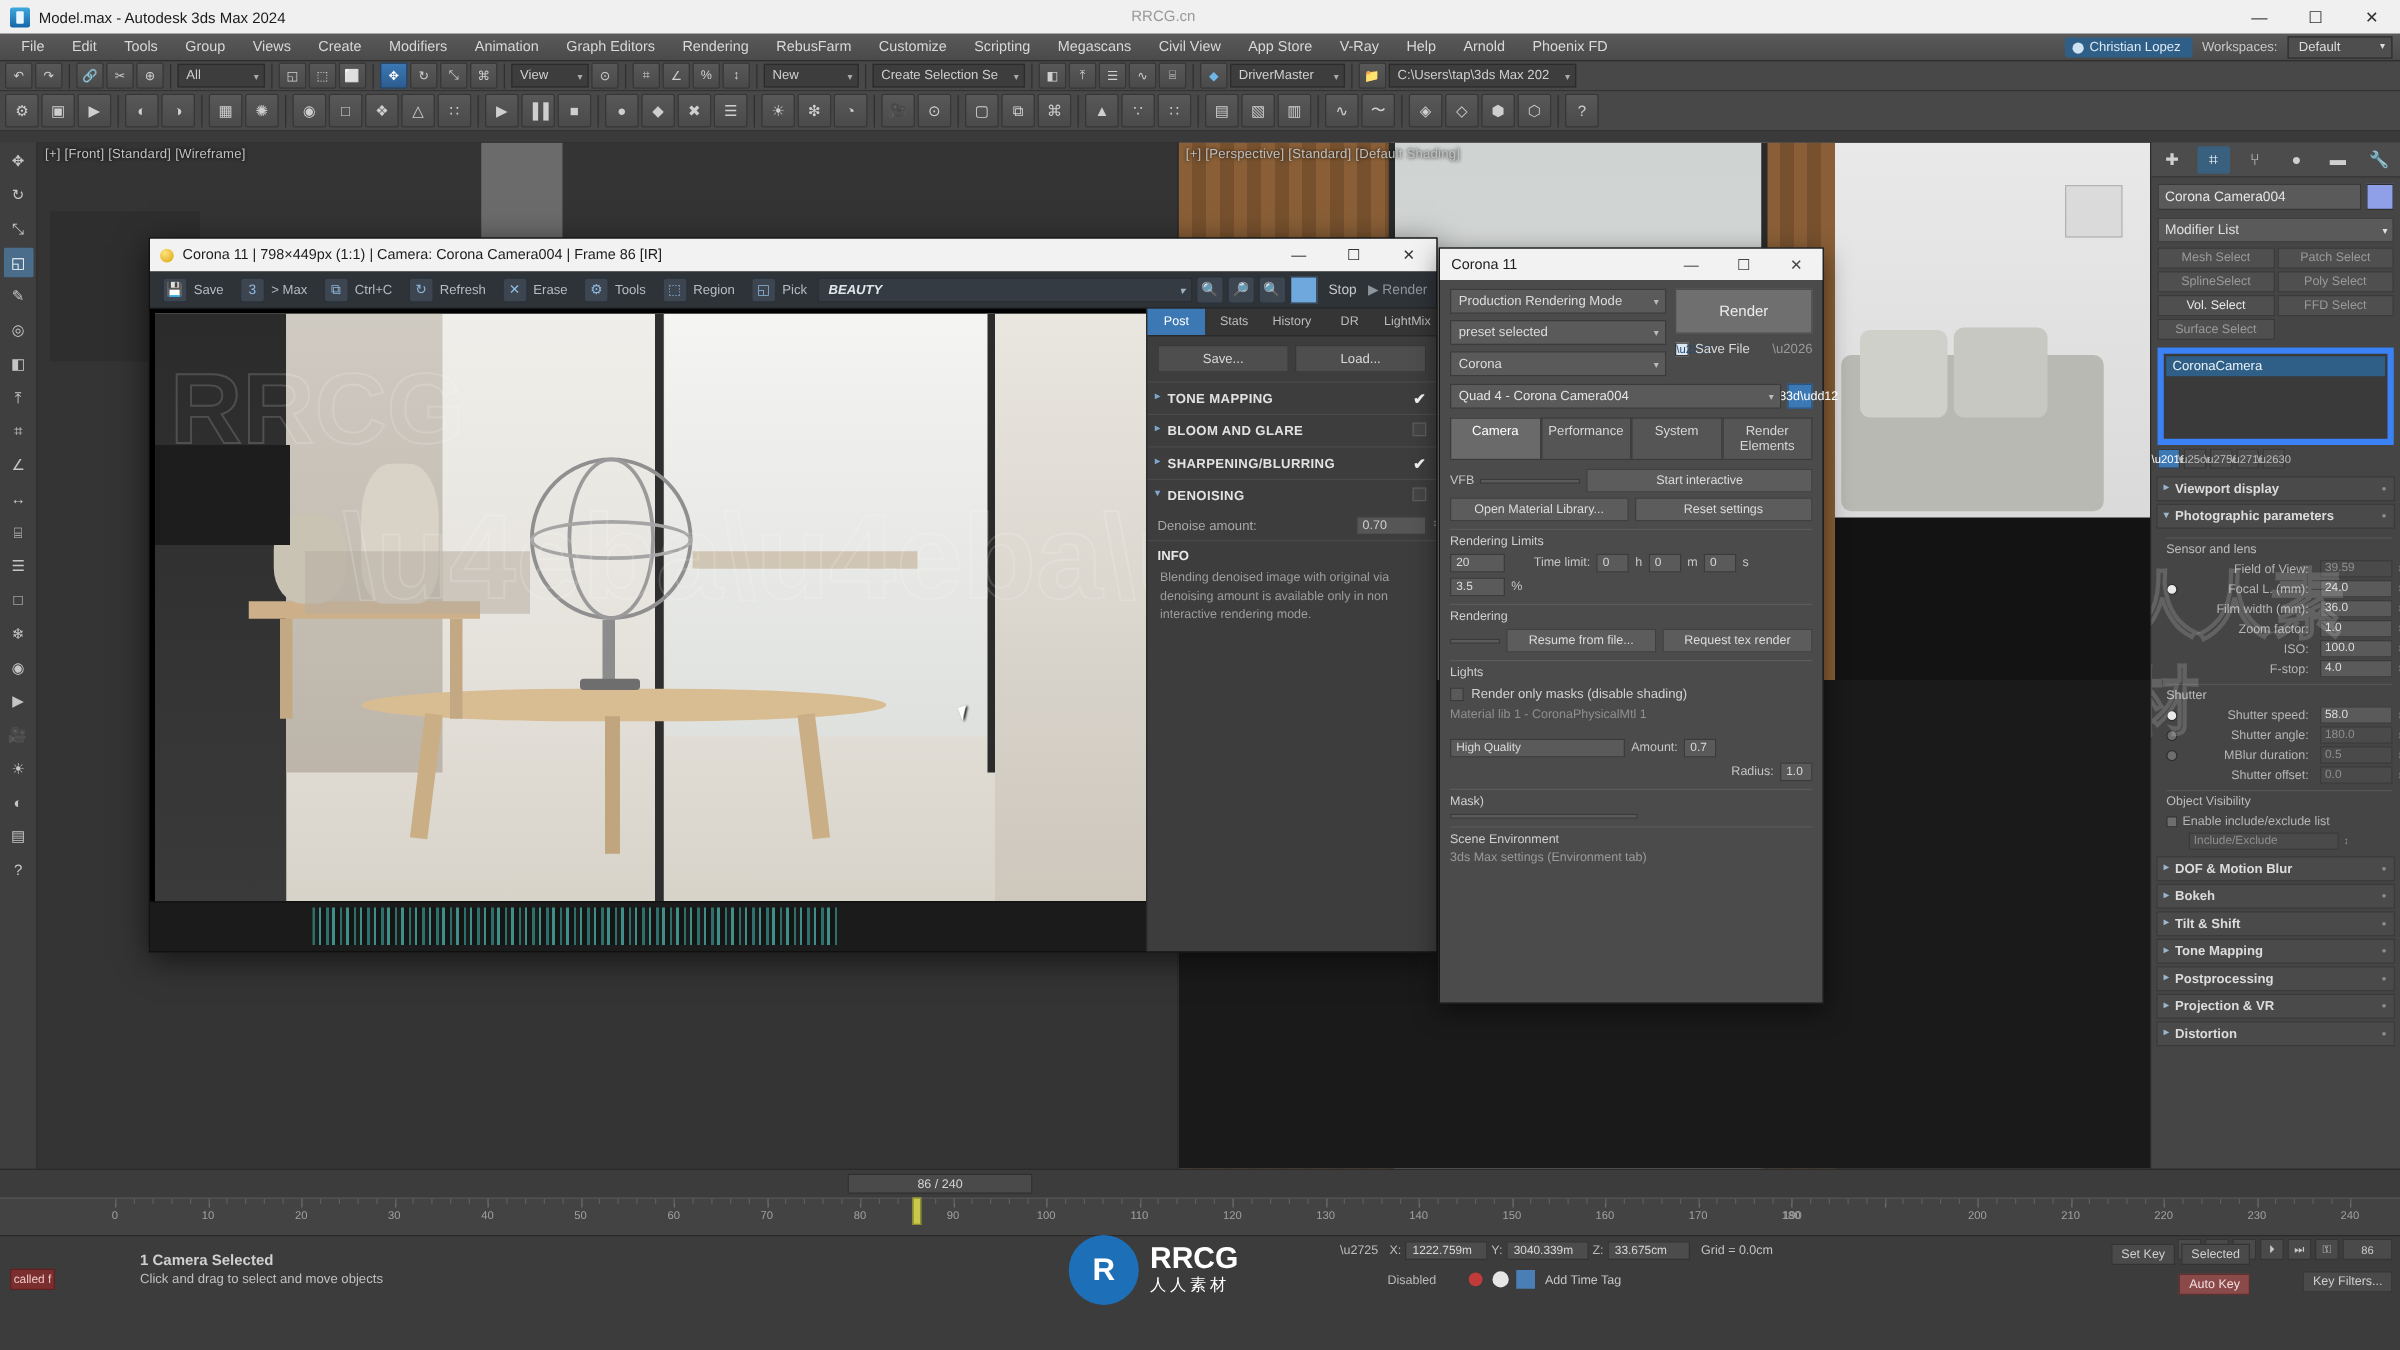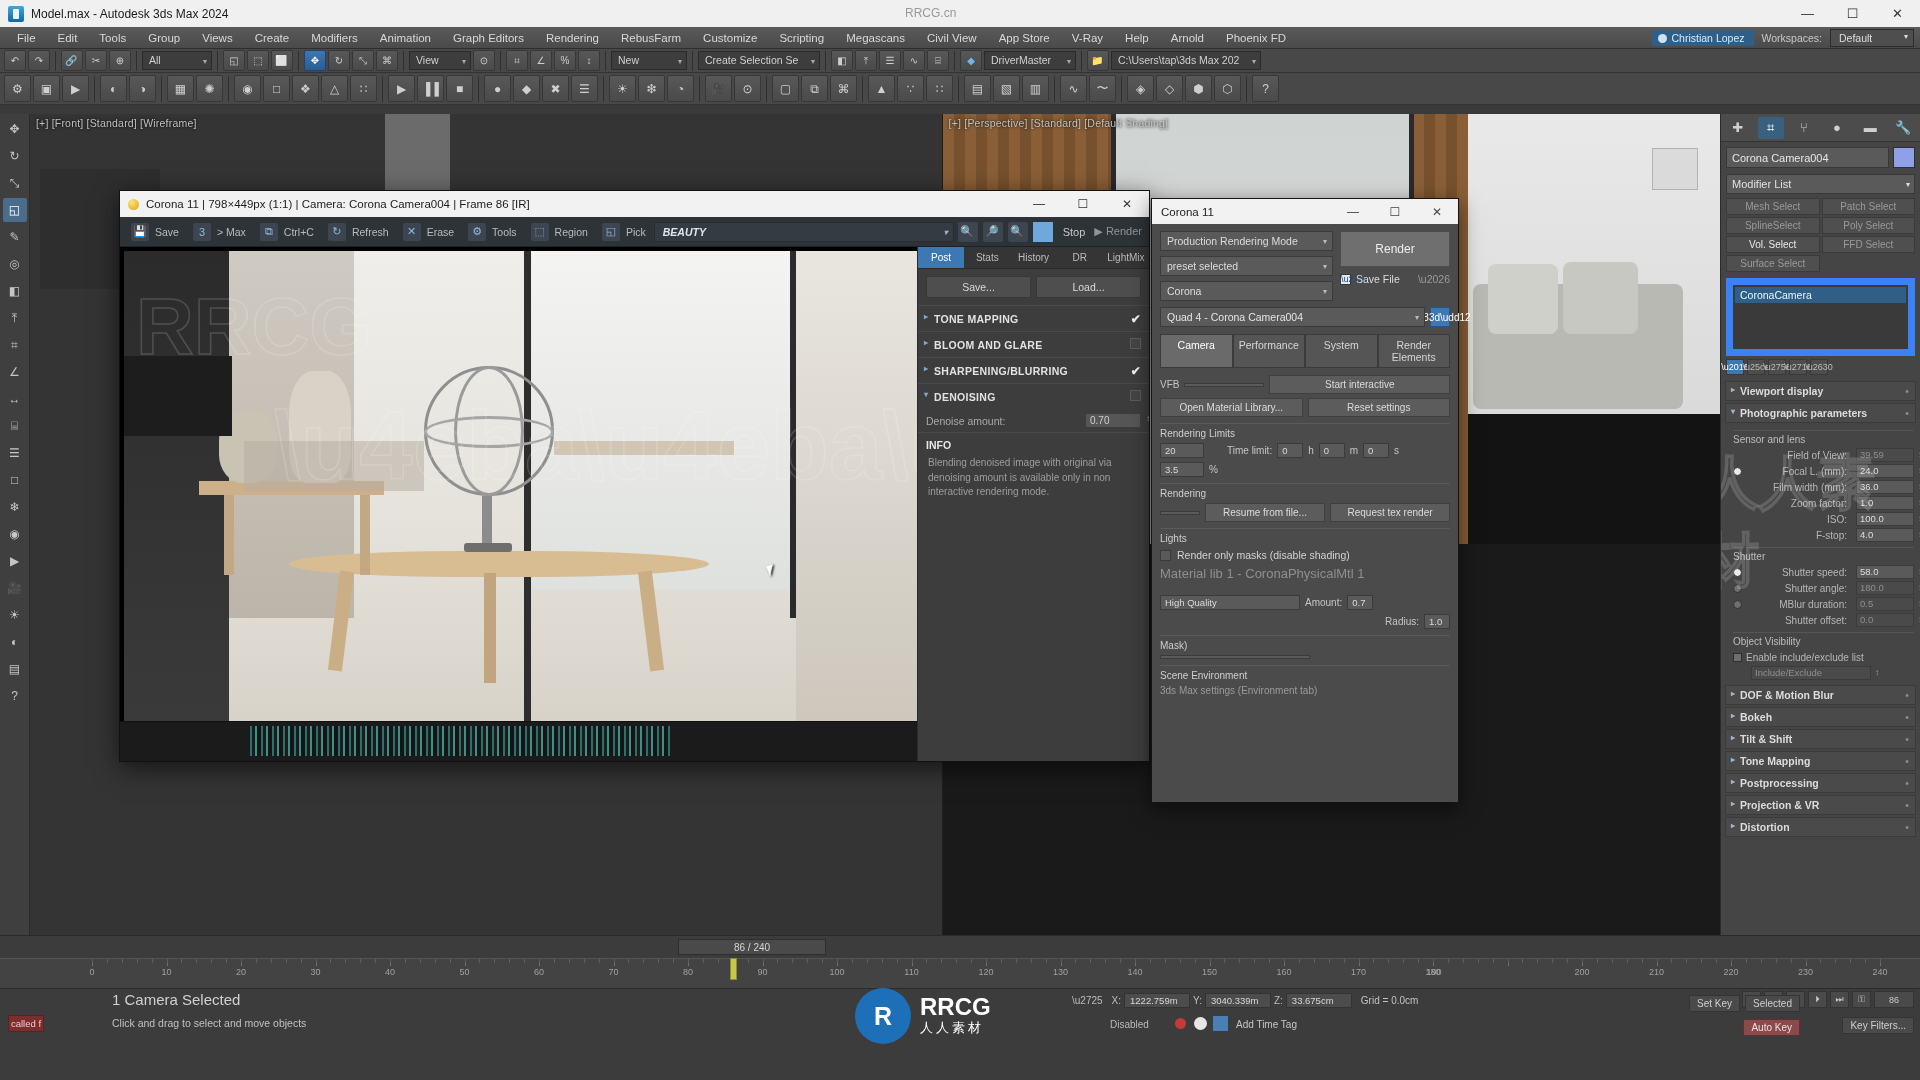--- a/index.html
+++ b/index.html
@@ -138,21 +138,21 @@
     font-size:11px; color:#e0e0e0; padding:0 16px 0 5px; position:relative;
   }
   .cp-modlist::after{content:"\25BE";position:absolute;right:4px;top:1px;font-size:8px;}
   .cp-grid { display:grid; grid-template-columns:1fr 1fr; gap:2px; margin:4px 5px; }
   .cp-btn {
     background:#4f4f4f; border:1px solid #3a3a3a; height:17px; line-height:15px; text-align:center;
     font-size:10px; color:#9a9a9a;
   }
   .cp-btn.hl { color:#e8e8e8; }
   .cp-stack {
-    margin:6px 5px 3px 5px; background:#3a3a3a; border:7px solid #3b82f6; height:78px; padding:2px;
+    margin:6px 5px 3px 5px; background:#3a3a3a; border:5px solid #3b82f6; height:78px; padding:2px;
   }
   .cp-stack-item { background:#2f5f86; color:#eaf2f8; font-size:10.5px; padding:2px 5px; }
   .cp-stackbar { display:flex; gap:3px; margin:2px 5px 6px 5px; align-items:center; }
   .cp-sbtn { width:18px;height:16px;background:#4d4d4d;border:1px solid #383838;
     display:flex;align-items:center;justify-content:center;font-size:9px;color:#bbb;}
   .cp-sbtn.act { background:#3c78b4; color:#fff; }
   .rollout {
     margin:0 4px 2px 4px; background:#4a4a4a; border:1px solid #3a3a3a;
     font-size:10.5px; color:#dcdcdc; padding:3px 6px 3px 14px; position:relative; font-weight:bold;
   }
@@ -193,21 +193,21 @@
   .ticklbl { position:absolute; top:8px; font-size:9px; color:#a0a0a0; transform:translateX(-50%); }
   .timeslider {
     position:absolute; top:-1px; width:7px; height:22px; background:#c8c84a; border:1px solid #8e8e2f;
   }
   .statusbar { position:absolute; left:0; right:0; bottom:0; height:92px; background:#3c3c3c;
     border-top:1px solid #2a2a2a; }
   .sb-prompt {
     position:absolute; left:8px; top:26px; width:36px; height:17px; background:#7a2e2e;
     border:1px solid #5c2222; color:#f0c8c8; font-size:9.5px; text-align:center; line-height:15px;
   }
-  .sb-msg { position:absolute; left:112px; top:2px; font-size:15px; color:#d0d0d0; }
+  .sb-msg { position:absolute; left:112px; top:12px; font-size:12px; color:#d0d0d0;font-weight:bold; }
   .sb-msg2 { position:absolute; left:112px; top:28px; font-size:10.5px; color:#c0c0c0; }
   .coords { position:absolute; left:1072px; top:4px; display:flex; align-items:center; gap:3px;
     font-size:10px; color:#bdbdbd;}
   .coordbox { background:#4c4c4c;border:1px solid #333; padding:1px 5px; min-width:66px;
     font-size:9.5px; color:#d7d7d7;}
   .grid-txt { font-size:10px; color:#c2c2c2; margin-left:6px;}
   .anim-area { position:absolute; right:6px; top:2px; display:flex; gap:3px; align-items:center; }
   .abtn { width:19px;height:17px;background:#4a4a4a;border:1px solid #343434;
     display:flex;align-items:center;justify-content:center;font-size:9px;color:#c9c9c9;}
   .key-btn { background:#8a4a4a;border:1px solid #5f3030;color:#f2dede;padding:2px 7px;font-size:10px;}
@@ -1069,21 +1069,21 @@
           <span class="rsd-in" style="min-width:40px;"></span>
           <span class="rsd-wbtn">Resume from file...</span>
           <span class="rsd-wbtn">Request tex render</span>
         </div>
         <div class="rsd-grouplbl">Lights</div>
         <div class="rsd-chk">
           <span class="b"></span>
           <span>Render only masks (disable shading)</span>
         </div>
         <div class="rsd-line">
-          <span style="color:#8f8f8f;font-size:13px;">Material lib 1 - CoronaPhysicalMtl 1</span>
+          <span style="color:#8f8f8f;font-size:10px;">Material lib 1 - CoronaPhysicalMtl 1</span>
         </div>
         <div class="rsd-grouplbl" style="border:none;"></div>
         <div class="rsd-line">
           <span class="rsd-in" style="min-width:140px;position:relative;">High Quality</span>
           <span>Amount:</span>
           <span class="rsd-in" style="min-width:26px;">0.7</span>
         </div>
         <div class="rsd-line">
           <span style="margin-left:auto;">Radius:</span>
           <span class="rsd-in" style="min-width:26px;">1.0</span>

